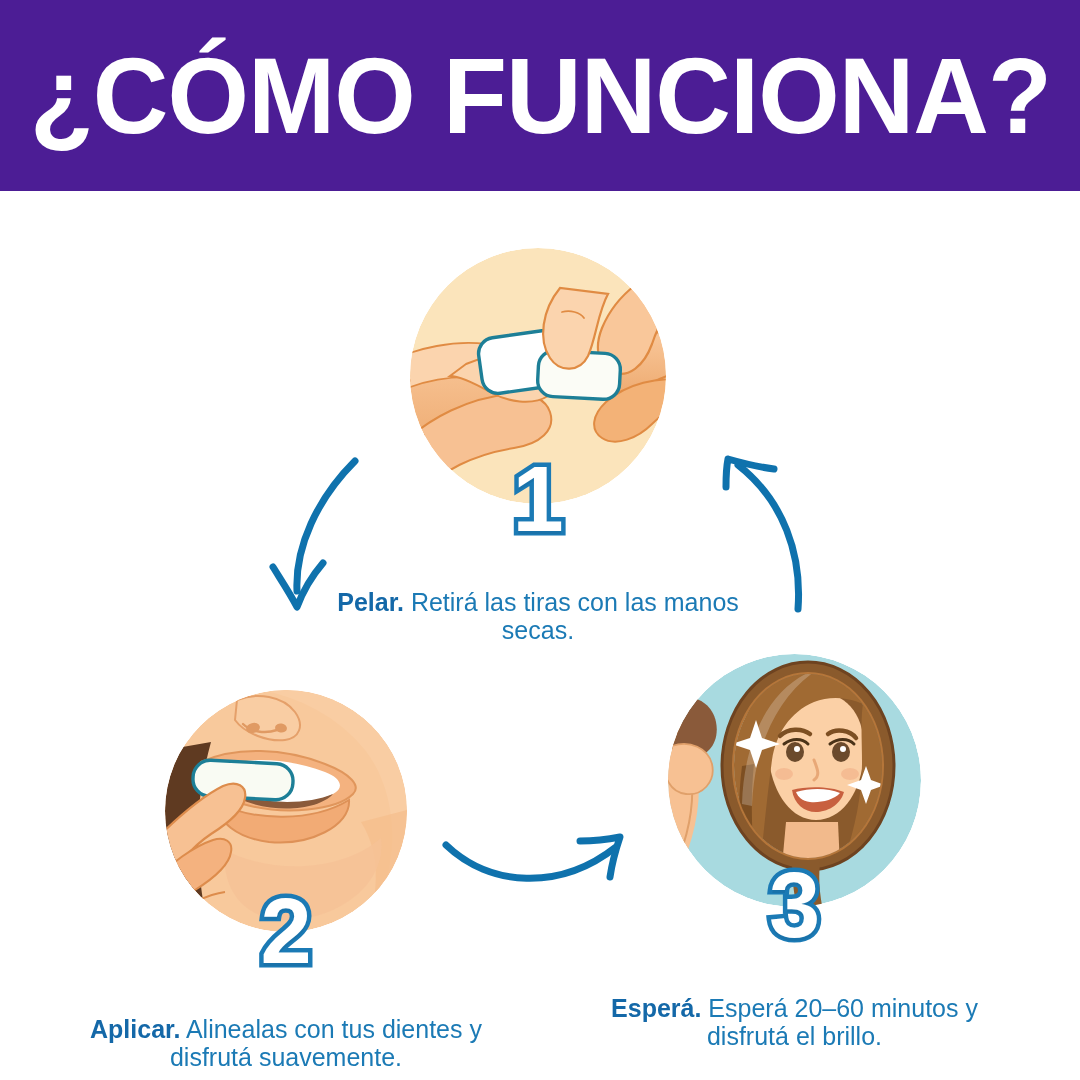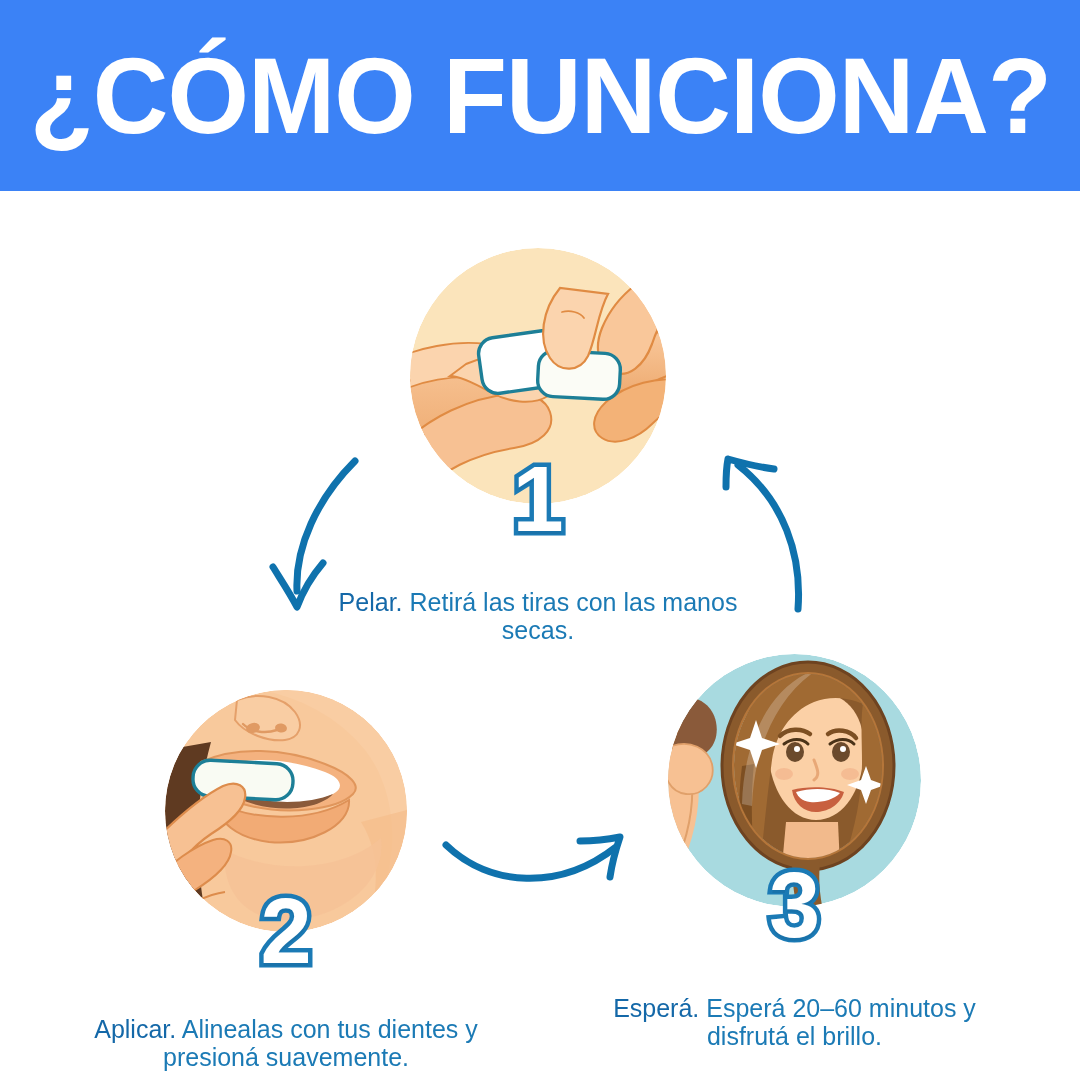--- a/index.html
+++ b/index.html
@@ -15,21 +15,21 @@
     position: relative;
   }
 
   
   .header-banner {
     position: absolute;
     left: 0;
     top: 0;
     width: 1080px;
     height: 191px;
-    background: #3b82f6;
+    background: #4c1d95;
     display: flex;
     align-items: center;
     justify-content: center;
   }
   .header-title {
     color: #ffffff;
     font-family: "Liberation Sans", sans-serif;
     font-weight: bold;
     font-size: 108px;
     line-height: 1;
@@ -75,21 +75,21 @@
   .caption {
     position: absolute;
     text-align: center;
     font-family: "Liberation Sans", sans-serif;
     font-size: 25px;
     line-height: 1.12;
     color: #1b7ab5;
   }
   .caption b {
     color: #1468a8;
-    font-weight: normal;
+    font-weight: bold;
   }
 
   
   #step1 { left: 410px; top: 57px; }
   #step1 .circle { width: 256px; height: 256px; }
   #step1 .step-number { top: 205px; }
   #step1 .caption { left: -80px; top: 340px; width: 416px; }
 
   #step2 { left: 165px; top: 499px; }
   #step2 .circle { width: 242px; height: 242px; }
@@ -193,21 +193,21 @@
 
           <path d="M-10 150 C 14 126 38 106 58 96 C 72 90 82 96 80 108 C 78 122 62 134 46 144 C 28 156 10 176 0 200 Z" fill="#f7c193" stroke="#dd8c4c" stroke-width="2.2"></path>
           <path d="M-16 196 C 6 172 30 156 48 150 C 60 146 68 152 66 162 C 64 176 46 190 30 200 C 14 210 2 226 -6 242 Z" fill="#f4b27f" stroke="#dd8c4c" stroke-width="2"></path>
           <path d="M0 232 C 22 214 44 204 60 202" fill="none" stroke="#dd8c4c" stroke-width="2"></path>
         </g>
       </svg>
     </div>
     <div class="step-number">2</div>
     <div class="caption">
       <b>Aplicar.</b>
-      <span>Alinealas con tus dientes y presioná suavemente.</span>
+      <span>Alinealas con tus dientes y disfrutá suavemente.</span>
     </div>
   </div>
 
   <div class="step" id="step3">
     <div class="circle">
       <svg width="253" height="253" viewBox="0 0 253 253">
         <defs>
           <clipPath id="c3">
               <circle cx="126.5" cy="126.5" r="126.5"></circle>
             </clipPath>

